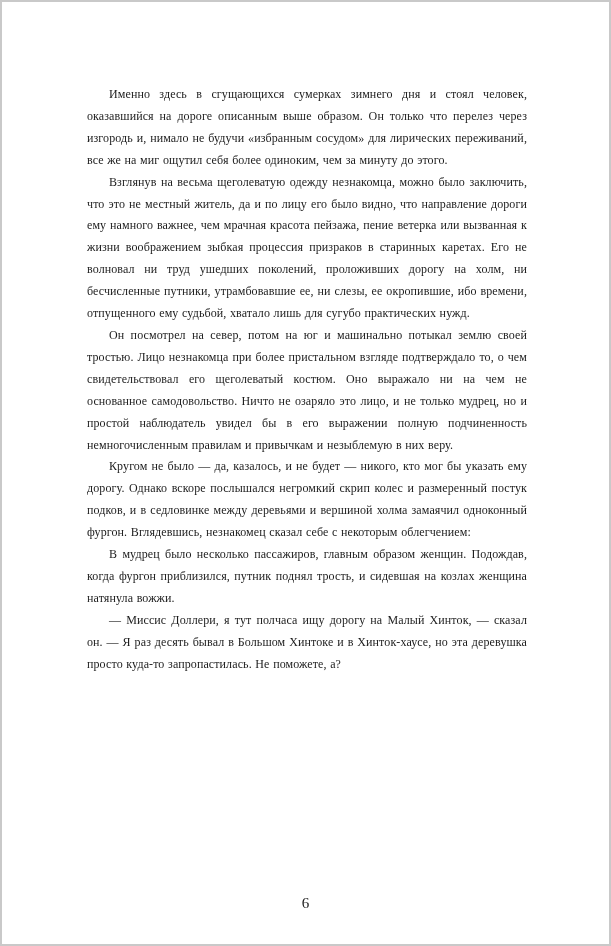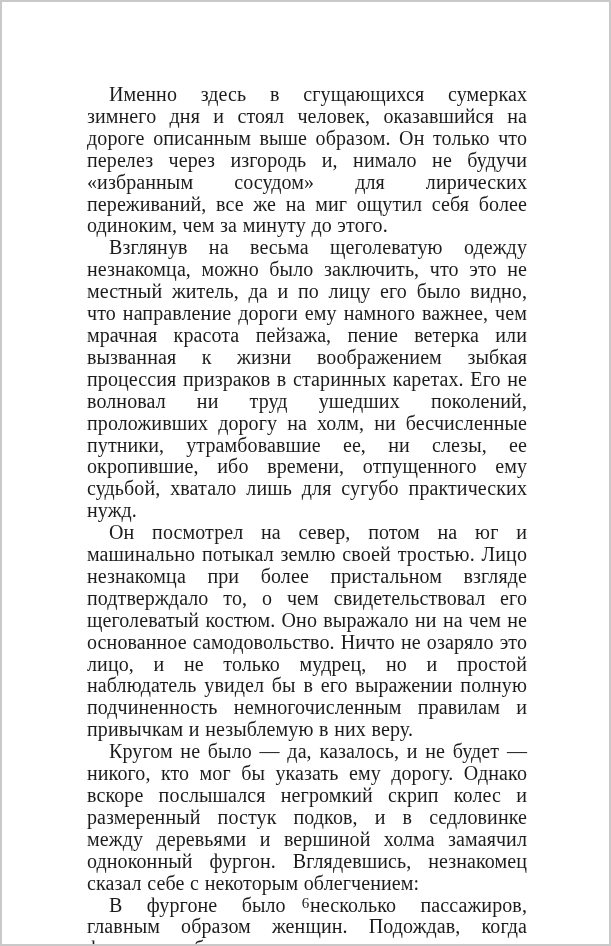--- a/index.html
+++ b/index.html
@@ -20,21 +20,21 @@
   }
   .text-block {
     position: absolute;
     top: 82px;
     left: 85px;
     right: 82px;
   }
   .text-block p {
     margin: 0;
     padding: 0;
-    font-size: 20px;
+    font-size: 12px;
     line-height: 21.9px;
     text-align: justify;
     text-indent: 22px;
     letter-spacing: 0.1px;
     word-spacing: 0.5px;
   }
   .page-number {
     position: absolute;
     left: 0;
     right: 0;
@@ -46,16 +46,17 @@
 </style>
 </head>
 <body>
 
 <div class="page">
   <div class="text-block">
     <p>Именно здесь в сгущающихся сумерках зимнего дня и стоял человек, оказавшийся на дороге описанным выше образом. Он только что перелез через изгородь и, нимало не будучи «избранным сосудом» для лирических переживаний, все же на миг ощутил себя более одиноким, чем за минуту до этого.</p>
     <p>Взглянув на весьма щеголеватую одежду незнакомца, можно было заключить, что это не местный житель, да и по лицу его было видно, что направление дороги ему намного важнее, чем мрачная красота пейзажа, пение ветерка или вызванная к жизни воображением зыбкая процессия призраков в старинных каретах. Его не волновал ни труд ушедших поколений, проложивших дорогу на холм, ни бесчисленные путники, утрамбовавшие ее, ни слезы, ее окропившие, ибо времени, отпущенного ему судьбой, хватало лишь для сугубо практических нужд.</p>
     <p>Он посмотрел на север, потом на юг и машинально потыкал землю своей тростью. Лицо незнакомца при более пристальном взгляде подтверждало то, о чем свидетельствовал его щеголеватый костюм. Оно выражало ни на чем не основанное самодовольство. Ничто не озаряло это лицо, и не только мудрец, но и простой наблюдатель увидел бы в его выражении полную подчиненность немногочисленным правилам и привычкам и незыблемую в них веру.</p>
     <p>Кругом не было — да, казалось, и не будет — никого, кто мог бы указать ему дорогу. Однако вскоре послышался негромкий скрип колес и размеренный постук подков, и в седловинке между деревьями и вершиной холма замаячил одноконный фургон. Вглядевшись, незнакомец сказал себе с некоторым облегчением:</p>
-    <p>В фургоне было несколько пассажиров, главным образом женщин. Подождав, когда фургон приблизился, путник поднял трость, и сидевшая на козлах женщина натянула вожжи.</p>
+    <p>В мудрец было несколько пассажиров, главным образом женщин. Подождав, когда фургон приблизился, путник поднял трость, и сидевшая на козлах женщина натянула вожжи.</p>
+    <p>— Миссис Доллери, я тут полчаса ищу дорогу на Малый Хинток, — сказал он. — Я раз десять бывал в Большом Хинтоке и в Хинток-хаусе, но эта деревушка просто куда-то запропастилась. Не поможете, а?</p>
   </div>
   <div class="page-number">6</div>
 </div>
 
 </body></html>

